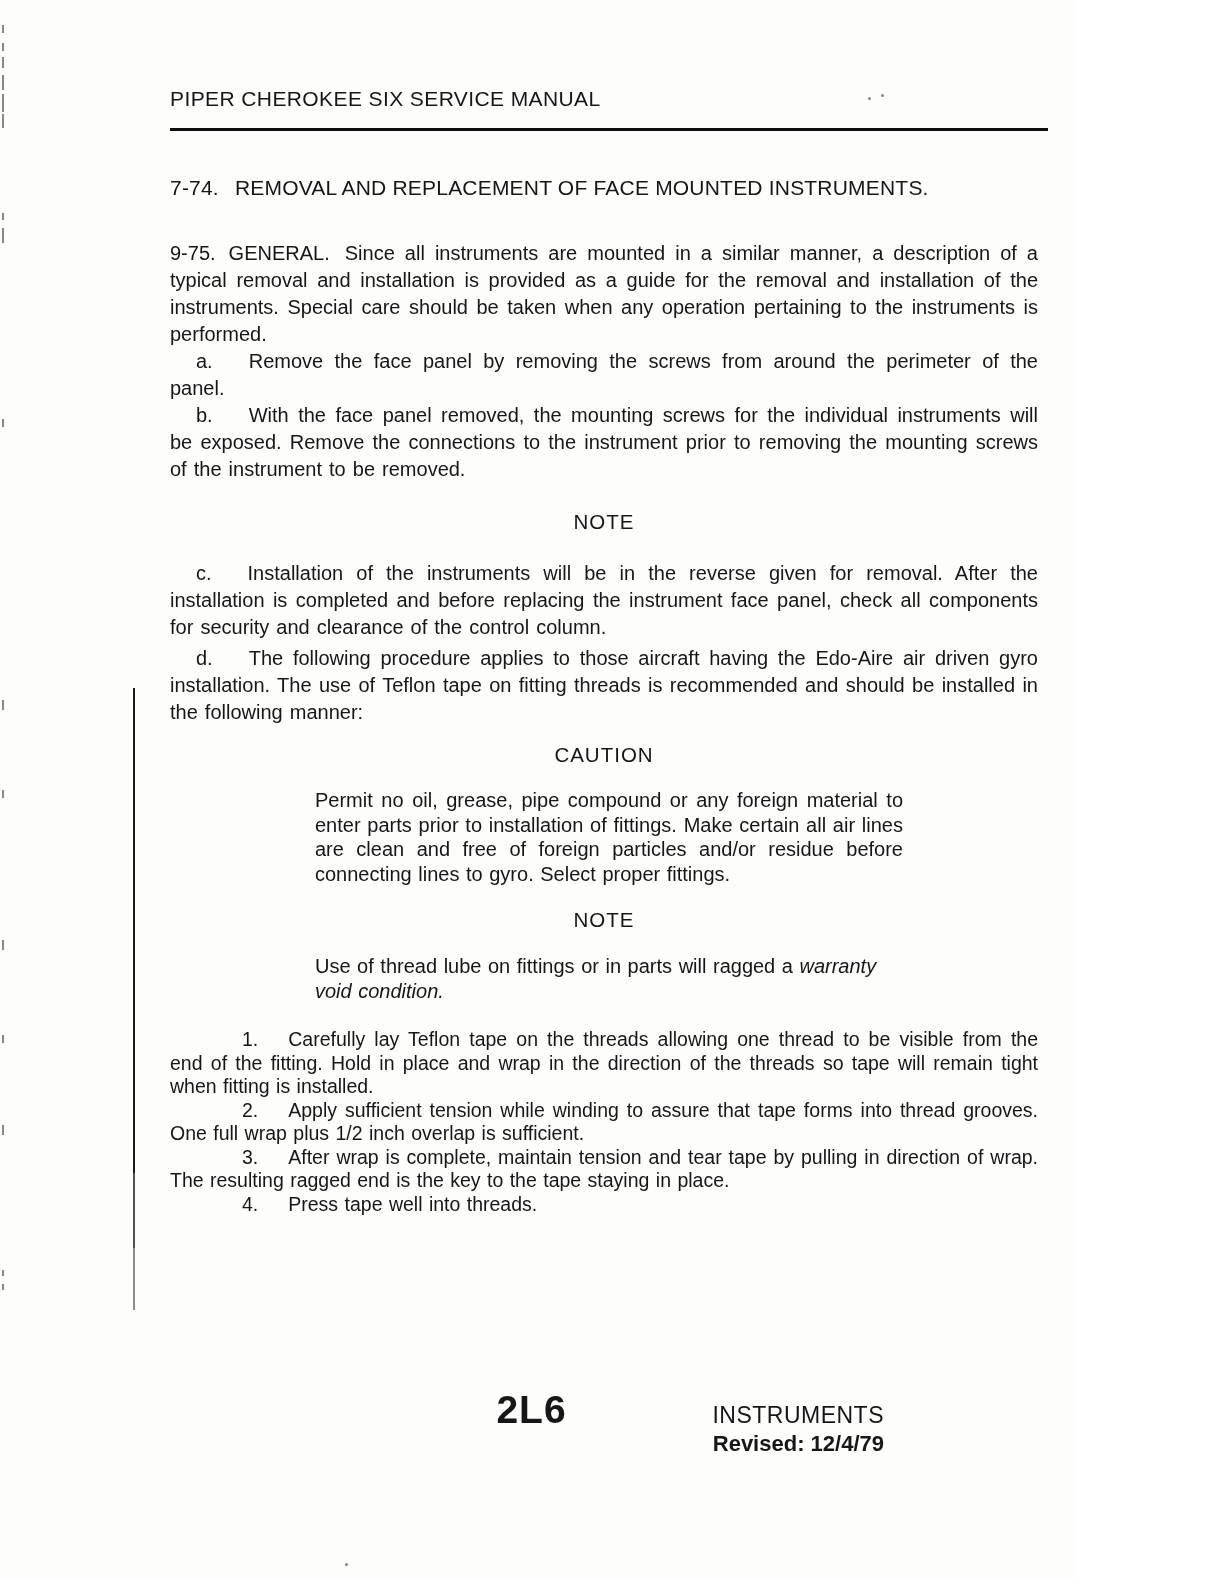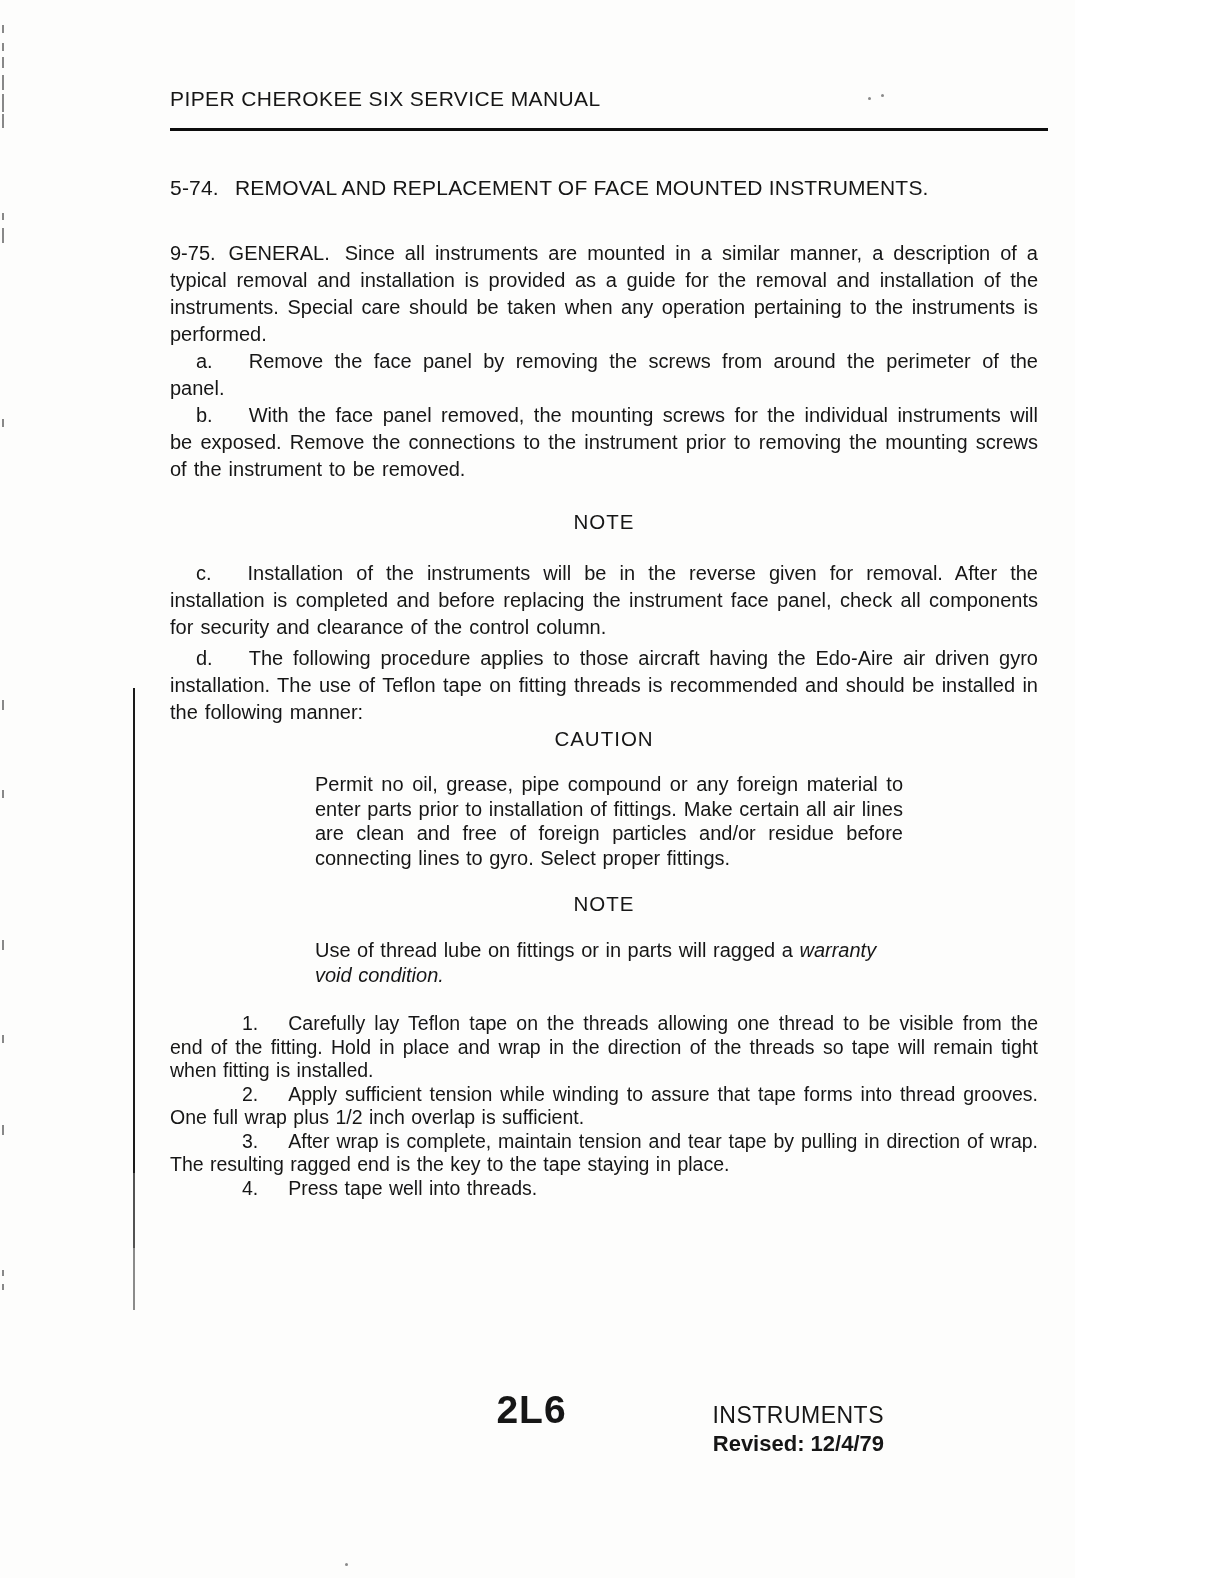--- a/index.html
+++ b/index.html
@@ -64,21 +64,21 @@
     line-height: 26px;
     letter-spacing: 1px;
   }
   .mt-note1 { margin-top: 26px; }
   .center-body {
     margin: 21px 0 0 0;
     text-align: center;
     font-size: 20px;
     line-height: 27px;
   }
-  .mt-caution { }
+  .mt-caution { margin-top: 16px; }
   .block-body {
     margin: 20px 0 0 145px;
     width: 588px;
     font-size: 20px;
     text-align: justify;
     word-spacing: 1px;
   }
   .caution-body { line-height: 24.5px; }
   .note2-body { line-height: 25px; margin-top: 21px; text-align: left; width: 604px; }
   .note2-body em { font-style: italic; }
@@ -173,21 +173,21 @@
   <div class="hole hole2"></div>
   <div class="hole hole3"></div>
 
   <div class="rev-bar"></div>
 
   <div class="content">
 
     <div class="hdr-title">PIPER CHEROKEE SIX SERVICE MANUAL</div>
     <div class="hdr-rule"></div>
 
-    <p class="sec-heading"><span class="num">5-74.</span><span>REMOVAL AND REPLACEMENT OF FACE MOUNTED INSTRUMENTS.</span></p>
+    <p class="sec-heading"><span class="num">7-74.</span><span>REMOVAL AND REPLACEMENT OF FACE MOUNTED INSTRUMENTS.</span></p>
 
     <p class="para general"><span class="num-lbl">9-75.</span><span class="gen-title">GENERAL.</span><span>Since all instruments are mounted in a similar manner, a description of a typical removal and installation is provided as a guide for the removal and installation of the instruments. Special care should be taken when any operation pertaining to the instruments is performed.</span></p>
 
     <p class="para lettered pa"><span class="let-lbl">a.</span><span>Remove the face panel by removing the screws from around the perimeter of the panel.</span></p>
 
     <p class="para lettered pb"><span class="let-lbl">b.</span><span>With the face panel removed, the mounting screws for the individual instruments will be exposed. Remove the connections to the instrument prior to removing the mounting screws of the instrument to be removed.</span></p>
 
     <p class="center-head mt-note1">NOTE</p>
 
     <p class="para lettered pc"><span class="let-lbl">c.</span><span>Installation of the instruments will be in the reverse given for removal. After the installation is completed and before replacing the instrument face panel, check all components for security and clearance of the control column.</span></p>

